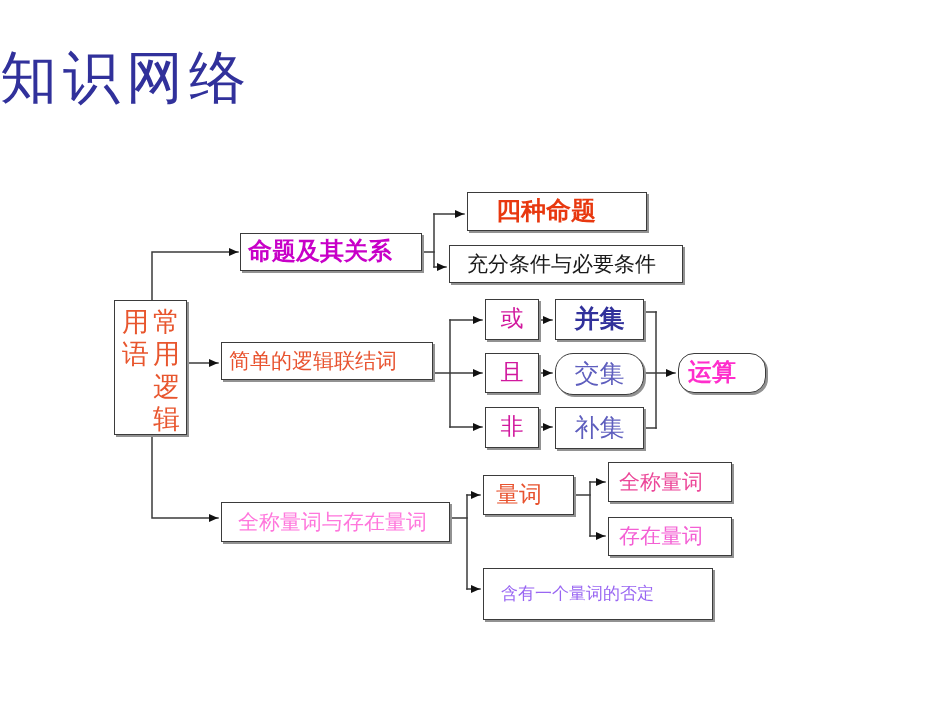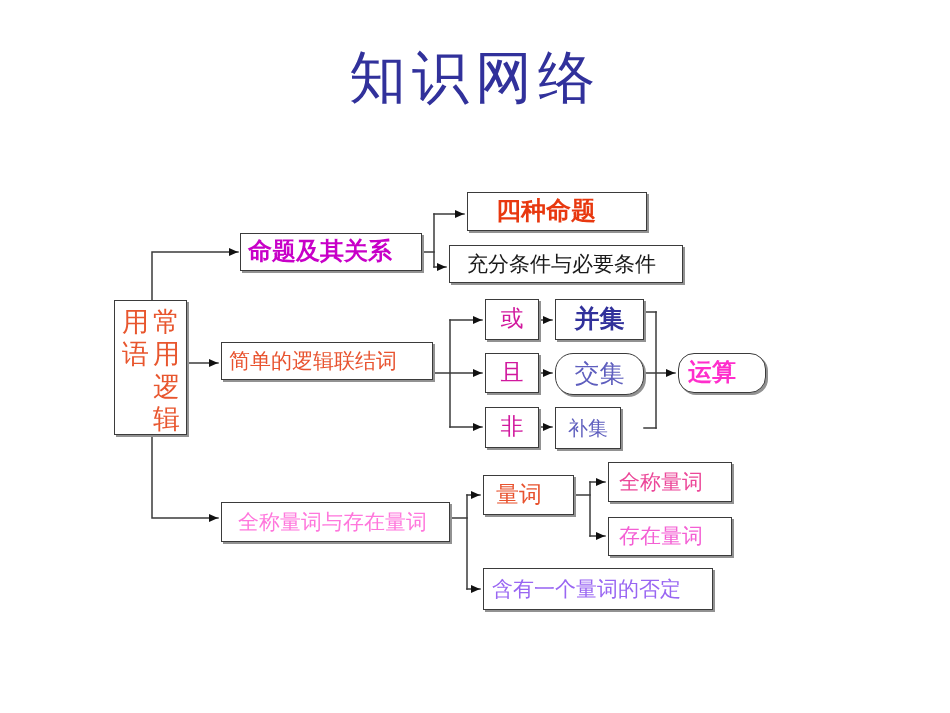--- a/index.html
+++ b/index.html
@@ -2,21 +2,21 @@
 <html><head>
 <meta charset="utf-8">
 <style>
   html,body{margin:0;padding:0;}
   body{
     width:950px;height:713px;position:relative;background:#ffffff;overflow:hidden;
     font-family:"Liberation Serif","DejaVu Serif",serif;
   }
   .stage{position:absolute;inset:0;width:950px;height:713px;}
   .page-title{
-    position:absolute;top:40px;left:0;width:950px;text-align:center;
+    position:absolute;top:40px;left:0;width:950px;
     font-size:57px;letter-spacing:6px;color:#31319B;font-weight:400;
   }
   svg.connectors{position:absolute;top:0;left:0;z-index:1;pointer-events:none;}
   .node{
     position:absolute;z-index:2;background:#ffffff;box-sizing:border-box;
     border:1.5px solid #3b3b3b;box-shadow:2px 2px 0 #929292;
     display:flex;align-items:center;justify-content:flex-start;
     white-space:nowrap;line-height:1.05;
   }
   .center{justify-content:center;}
@@ -26,27 +26,27 @@
     overflow-wrap:anywhere;word-break:break-all;white-space:normal;text-align:center;}
   .n-mingti{left:240px;top:233px;width:182px;height:38px;padding-left:7px;font-size:24px;font-weight:700;color:#C800C8;}
   .n-sizhong{left:467px;top:192px;width:180px;height:39px;padding-left:28px;font-size:25px;font-weight:700;color:#E8380F;}
   .n-chongfen{left:449px;top:245px;width:234px;height:38px;padding-left:17px;font-size:21px;color:#1A1A1A;}
   .n-jiandan{left:221px;top:342px;width:212px;height:38px;padding-left:7px;font-size:21px;color:#E8532F;}
   .n-huo{left:485px;top:299px;width:54px;height:41px;font-size:23px;color:#D1199E;}
   .n-qie{left:485px;top:353px;width:54px;height:40px;font-size:23px;color:#D1199E;}
   .n-fei{left:485px;top:407px;width:54px;height:41px;font-size:23px;color:#D1199E;}
   .n-bingji{left:555px;top:299px;width:89px;height:41px;font-size:25px;font-weight:700;color:#31319B;}
   .n-jiaoji{left:555px;top:353px;width:89px;height:42px;font-size:25px;color:#5E5EBE;border-radius:18px;}
-  .n-buji{left:555px;top:407px;width:66px;height:42px;font-size:20px;color:#5E5EBE;}
+  .n-buji{left:555px;top:407px;width:89px;height:42px;font-size:25px;color:#5E5EBE;}
   .n-yunsuan{left:678px;top:353px;width:88px;height:40px;padding-left:9px;font-size:24px;font-weight:700;color:#FF2ECC;border-radius:16px;}
   .n-qcl{left:221px;top:502px;width:229px;height:40px;padding-left:16px;font-size:21px;color:#FF77DC;}
   .n-liangci{left:483px;top:475px;width:91px;height:40px;padding-left:12px;font-size:23px;color:#E8532F;}
   .n-qc{left:608px;top:462px;width:124px;height:40px;padding-left:10px;font-size:21px;color:#ec4899;}
   .n-cz{left:608px;top:517px;width:124px;height:39px;padding-left:10px;font-size:21px;color:#F45FD4;}
-  .n-hanyou{left:483px;top:568px;width:230px;height:42px;padding-left:8px;font-size:21px;color:#9966F2;}
+  .n-hanyou{left:483px;top:568px;width:230px;height:52px;padding-left:17px;font-size:17px;color:#9966F2;}
 </style>
 </head>
 <body>
 
 <div class="stage">
 
   <div class="page-title">知识网络</div>
 
   <svg class="connectors" width="950" height="713" viewBox="0 0 950 713">
     <defs>

